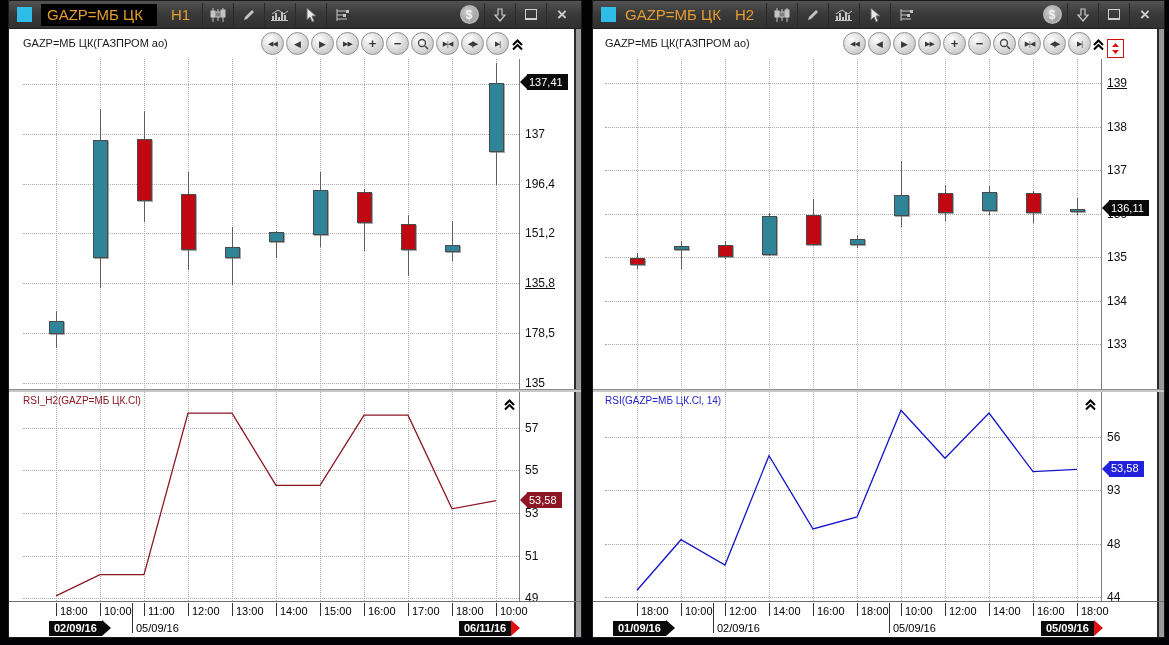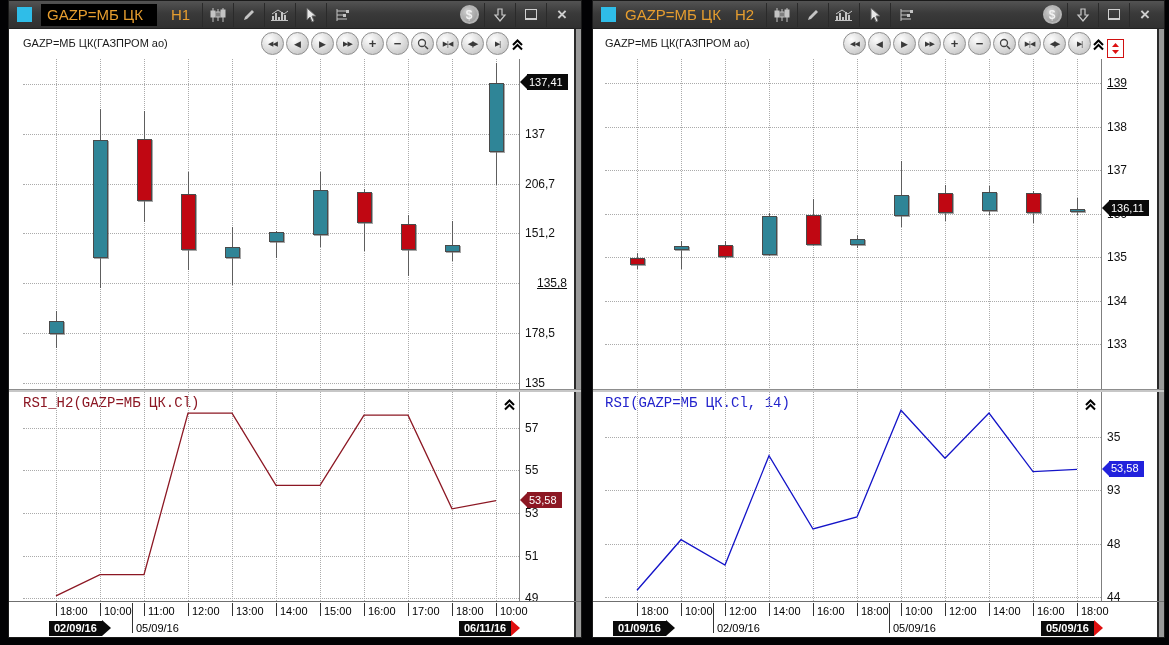--- a/index.html
+++ b/index.html
@@ -43,21 +43,21 @@
   .badge .arr{width:0;height:0;border-top:7px solid transparent;border-bottom:7px solid transparent;}
   .badge .bx{padding:0 5px 1px 2px;height:15px;display:flex;align-items:center;}
   .pane-divider{position:absolute;left:0;height:2px;background:#c7c7c7;border-top:1px solid #8d8d8d;}
   .time-sep{position:absolute;left:0;height:0;border-top:1px solid #6f6f6f;}
   .tick{position:absolute;width:1px;background:#333;}
   .time-lbl{position:absolute;font-size:11px;color:#000;white-space:nowrap;}
   .date-lbl{position:absolute;font-size:11px;color:#000;white-space:nowrap;}
   .date-badge{position:absolute;display:flex;align-items:center;}
   .date-badge .db{background:#0a0a0a;color:#fff;font-size:11px;font-weight:bold;padding:1px 5px 2px 5px;}
   .date-badge .da{width:0;height:0;border-top:8px solid transparent;border-bottom:8px solid transparent;}
-  .rsi-lbl{position:absolute;font-size:14px;font-family:Liberation Mono, monospace;}
+  .rsi-lbl{position:absolute;font-size:10px;}
   .edge-strip{position:absolute;top:0;bottom:0;width:7px;background:linear-gradient(90deg,#2a2a2a 0,#2a2a2a 2px,#9a9a9a 2px);}
   .autoscale{position:absolute;width:15px;height:17px;border:1px solid #d01010;background:#fff;
     display:flex;flex-direction:column;align-items:center;justify-content:center;cursor:pointer;}
   svg.rsi{position:absolute;left:0;top:0;pointer-events:none;}
 </style>
 </head>
 <body>
 
 <div class="page">
 
@@ -206,23 +206,23 @@
         <div class="tick" style="left: 487px; top: 574px; height: 13px;"></div>
         <div class="time-lbl" style="left: 491px; top: 576px;">10:00</div>
         <div class="hgrid" style="left: 14px; top: 54.9242px; width: 496px;"></div>
         <div class="hgrid" style="left: 14px; top: 104.773px; width: 496px;"></div>
         <div class="hgrid" style="left: 14px; top: 154.621px; width: 496px;"></div>
         <div class="hgrid" style="left: 14px; top: 204.47px; width: 496px;"></div>
         <div class="hgrid" style="left: 14px; top: 254.318px; width: 496px;"></div>
         <div class="hgrid" style="left: 14px; top: 304.167px; width: 496px;"></div>
         <div class="hgrid" style="left: 14px; top: 354.015px; width: 496px;"></div>
         <div class="axis-lbl" style="left: 516px; top: 97.7727px;">137</div>
-        <div class="axis-lbl" style="left: 516px; top: 147.621px;">206,7</div>
+        <div class="axis-lbl" style="left: 516px; top: 147.621px;">196,4</div>
         <div class="axis-lbl" style="left: 516px; top: 197.47px;">151,2</div>
-        <div class="axis-lbl" style="left: 528px; top: 247.318px; text-decoration: underline;">135,8</div>
+        <div class="axis-lbl" style="left: 516px; top: 247.318px; text-decoration: underline;">135,8</div>
         <div class="axis-lbl" style="left: 516px; top: 297.167px;">178,5</div>
         <div class="axis-lbl" style="left: 516px; top: 347.015px;">135</div>
         <div class="hgrid" style="left: 14px; top: 398.984px; width: 496px;"></div>
         <div class="hgrid" style="left: 14px; top: 441.494px; width: 496px;"></div>
         <div class="hgrid" style="left: 14px; top: 484.004px; width: 496px;"></div>
         <div class="hgrid" style="left: 14px; top: 526.514px; width: 496px;"></div>
         <div class="hgrid" style="left: 14px; top: 569.024px; width: 496px;"></div>
         <div class="axis-lbl" style="left: 516px; top: 391.984px;">57</div>
         <div class="axis-lbl" style="left: 516px; top: 434.494px;">55</div>
         <div class="axis-lbl" style="left: 516px; top: 477.004px;">53</div>
@@ -438,21 +438,21 @@
         <div class="axis-lbl" style="left: 514px; top: 90.543px;">138</div>
         <div class="axis-lbl" style="left: 514px; top: 134.119px;">137</div>
         <div class="axis-lbl" style="left: 514px; top: 177.695px;">136</div>
         <div class="axis-lbl" style="left: 514px; top: 221.272px;">135</div>
         <div class="axis-lbl" style="left: 514px; top: 264.848px;">134</div>
         <div class="axis-lbl" style="left: 514px; top: 308.424px;">133</div>
         <div class="hgrid" style="left: 12px; top: 408px; width: 496px;"></div>
         <div class="hgrid" style="left: 12px; top: 461.333px; width: 496px;"></div>
         <div class="hgrid" style="left: 12px; top: 514.667px; width: 496px;"></div>
         <div class="hgrid" style="left: 12px; top: 568px; width: 496px;"></div>
-        <div class="axis-lbl" style="left: 514px; top: 401px;">35</div>
+        <div class="axis-lbl" style="left: 514px; top: 401px;">56</div>
         <div class="axis-lbl" style="left: 514px; top: 454.333px;">93</div>
         <div class="axis-lbl" style="left: 514px; top: 507.667px;">48</div>
         <div class="axis-lbl" style="left: 514px; top: 561px;">44</div>
         <div class="wick" style="left: 44px; top: 223.914px; height: 16.5589px;"></div>
         <div class="cbody" style="left: 37px; top: 228.707px; width: 15px; height: 7.40795px; background: rgb(192, 7, 18);"></div>
         <div class="wick" style="left: 88px; top: 211.713px; height: 28.7603px;"></div>
         <div class="cbody" style="left: 81px; top: 217.377px; width: 15px; height: 3.48609px; background: rgb(47, 133, 151);"></div>
         <div class="wick" style="left: 132px; top: 212.148px; height: 17.4305px;"></div>
         <div class="cbody" style="left: 125px; top: 216.07px; width: 15px; height: 12.2013px; background: rgb(192, 7, 18);"></div>
         <div class="wick" style="left: 176px; top: 183.824px; height: 43.1404px;"></div>

